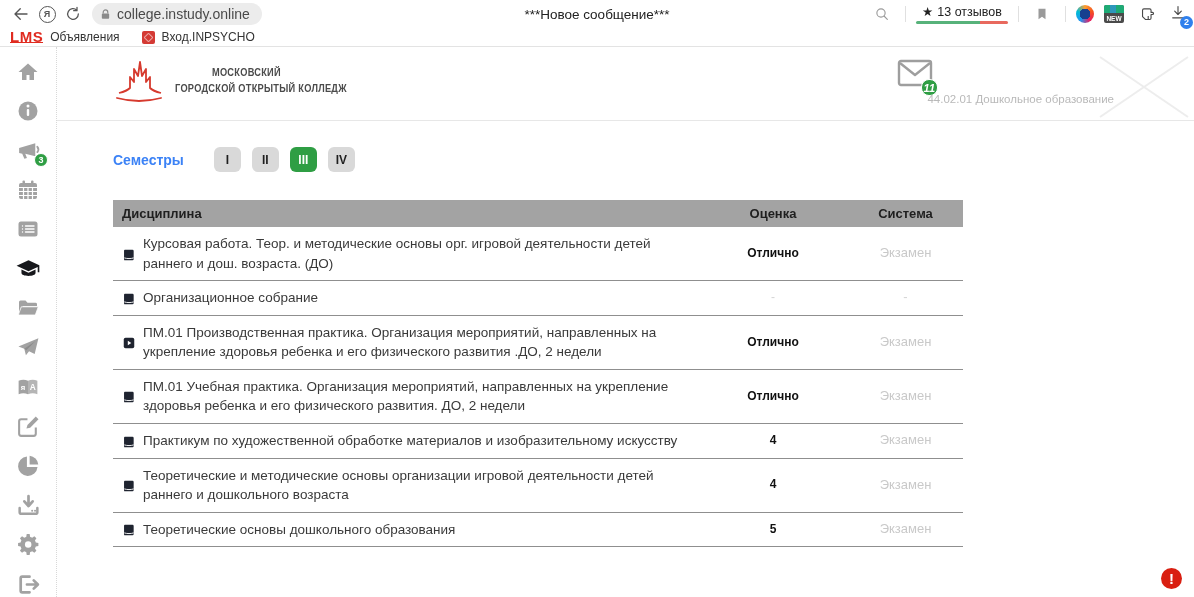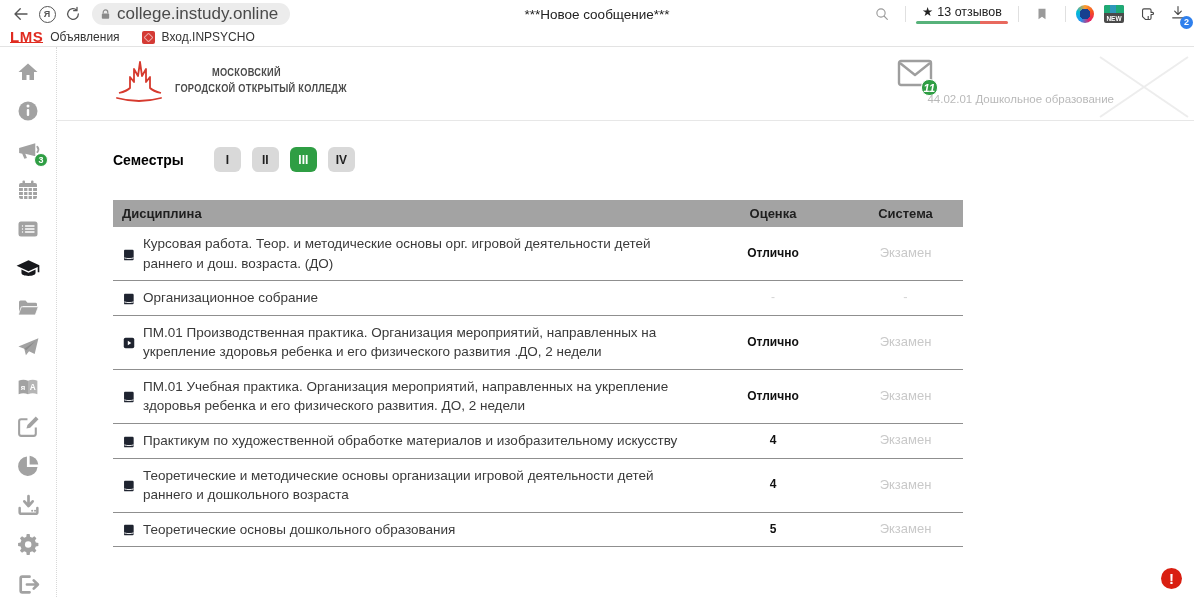--- a/index.html
+++ b/index.html
@@ -9,21 +9,21 @@
   
   .chrome { position:relative; height:28px; display:flex; align-items:center;
             padding:0 8px; background:#fff; }
   .chrome-btn { width:26px; height:24px; display:flex; align-items:center; justify-content:center;
                 color:#555; cursor:pointer; flex:0 0 auto; }
   .ya-circle { width:17px; height:17px; border:1.6px solid #555; border-radius:50%;
                display:flex; align-items:center; justify-content:center;
                font-size:9px; font-weight:bold; color:#555; }
   .addr-pill { display:flex; align-items:center; gap:6px; background:#ececec;
                border-radius:13px; height:22px; padding:0 12px 0 8px; margin-left:6px;
-               color:#4a4a4a; font-size:17px; }
+               color:#4a4a4a; font-size:14px; }
   .tab-title { position:absolute; left:0; right:0; text-align:center; font-size:13.5px;
                color:#222; pointer-events:none; }
   .chrome-right { margin-left:auto; display:flex; align-items:center; gap:10px; z-index:2; }
   .vsep { width:1px; height:16px; background:#e0e0e0; }
   .reviews { display:flex; flex-direction:column; align-items:center; cursor:pointer; }
   .reviews-line { display:flex; align-items:center; gap:4px; font-size:12.5px; color:#222; }
   .reviews-bar { width:92px; height:3px; border-radius:2px; margin-top:2px;
                  background:linear-gradient(to right,#57b27a 0 70%,#e8695e 70% 100%); }
   .new-badge { width:20px; height:18px; background:#4a4a4a; border-radius:2px; position:relative;
                display:flex; align-items:flex-end; justify-content:center; overflow:hidden; cursor:pointer;}
@@ -70,21 +70,21 @@
                     width:26px; height:6px; background:#1a67c4; border-radius:0 0 4px 4px; }
   .college { display:flex; align-items:center; gap:10px; }
   .college-name { color:#4b4b4b; font-size:10.5px; font-weight:bold; letter-spacing:.3px;
                   transform:scaleX(.88); transform-origin:left; line-height:1.5; white-space:nowrap; }
   .mail-wrap { position:absolute; left:840px; top:4px; cursor:pointer; }
   .program { position:absolute; right:80px; top:38px; color:#b9b9b9; font-size:11.5px; }
   .x-ph { position:absolute; right:4px; top:0; }
 
   
   .sem-row { display:flex; align-items:center; margin:26px 0 0 56px; gap:30px; }
-  .sem-label { font-size:14px; font-weight:bold; color:#000000; }
+  .sem-label { font-size:14px; font-weight:bold; color:#3b82f6; }
   .sem-btns { display:flex; gap:11px; }
   .sem-btn { min-width:27px; height:25px; padding:0 7px; border:none; border-radius:6px;
              background:#d9d9d9; color:#1f1f1f; font-weight:bold; font-size:12px;
              font-family:inherit; cursor:pointer; }
   .sem-btn.active { background:#2f9e44; color:#fff; }
 
   
   .tbl { width:850px; margin:28px 0 0 56px; }
   .t-head { display:flex; background:#a3a3a3; align-items:center; height:27px;
             font-size:13px; font-weight:bold; color:#1f1f1f; }

